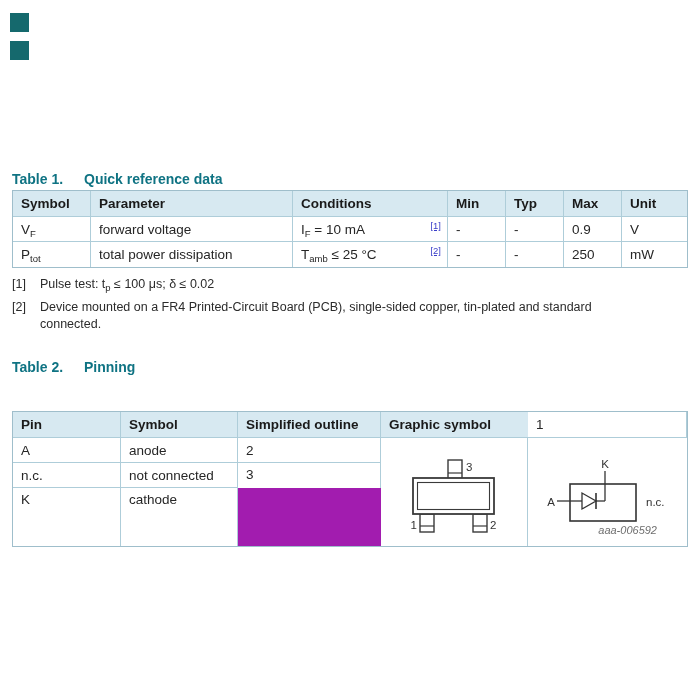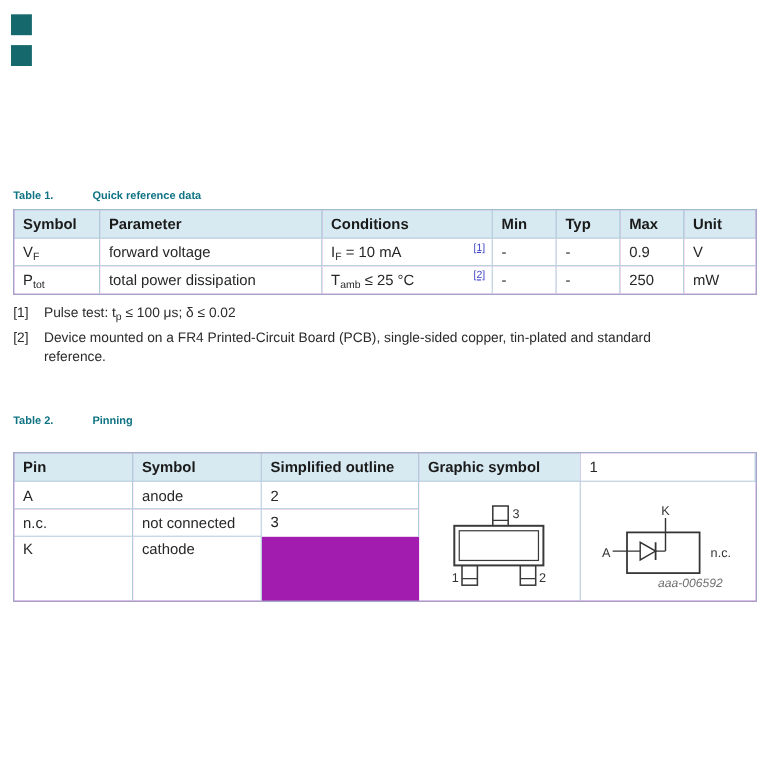--- a/index.html
+++ b/index.html
@@ -10,21 +10,21 @@
     color:#262626;
   }
 
   
   .marker { position:absolute; left:10px; width:19px; height:19px; background:#15696d; }
   .m1 { top:13px; } .m2 { top:41px; }
 
   
   .tbl-caption {
     position:absolute; left:12px; display:flex;
-    font-size:10px; font-weight:bold; color:#0f7383; line-height:16px;
+    font-size:14px; font-weight:bold; color:#0f7383; line-height:16px;
   }
   .tbl-caption .tlabel { width:72px; }
 
   
   .dtable {
     position:absolute; left:12px; display:grid;
     border:1px solid #9fbecb; background:#a21caf;
     font-size:13.5px;
   }
   .c {
@@ -104,25 +104,25 @@
 </div>
 
 <div class="fn" style="top:276px;">
   <span class="fnm">[1]</span>
   <span class="fnt"><span>Pulse test: t</span><sub>p</sub><span> ≤ 100 μs; δ ≤ 0.02</span></span>
 </div>
 <div class="fn" style="top:299px;">
   <span class="fnm">[2]</span>
   <span class="fnt">
     <span style="display:block;">Device mounted on a FR4 Printed-Circuit Board (PCB), single-sided copper, tin-plated and standard</span>
-    <span style="display:block;">reference.</span>
+    <span style="display:block;">connected.</span>
   </span>
 </div>
 
-<div class="tbl-caption" style="top:375px;">
+<div class="tbl-caption" style="top:359px;">
   <span class="tlabel">Table 2.</span>
   <span class="tname">Pinning</span>
 </div>
 
 <div class="dtable" style="top:395px; grid-template-columns:108px 117px 143px 147px 159px; grid-template-rows:26px 25px 25px 58px;margin-top:16px;">
 
   <div class="c h">Pin</div>
   <div class="c h">Symbol</div>
   <div class="c h">Simplified outline</div>
   <div class="c h lastcol">Graphic symbol</div>

